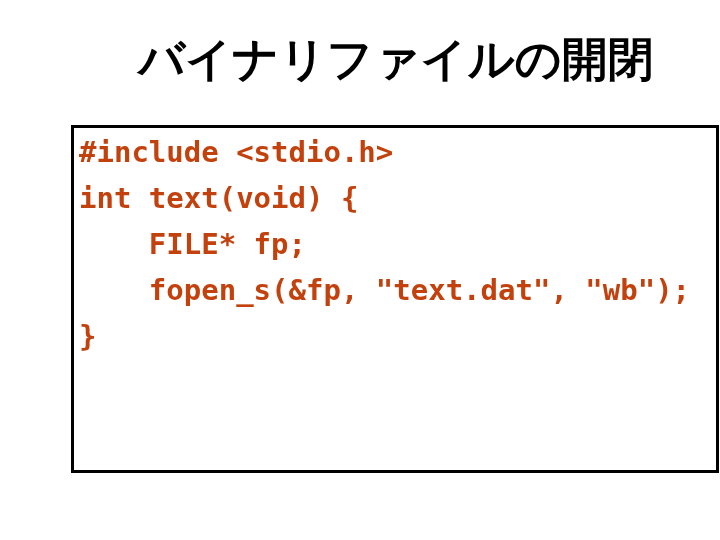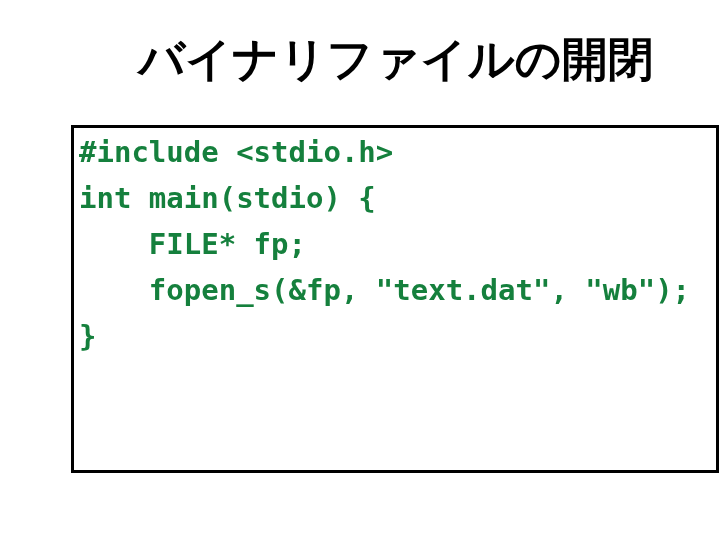--- a/index.html
+++ b/index.html
@@ -44,32 +44,32 @@
     border: 3px solid #000000;
     background: #ffffff;
     padding: 1px 5px;
     overflow: hidden;
   }
   .code-line {
     font-family: "DejaVu Sans Mono", monospace;
     font-size: 29px;
     font-weight: bold;
     line-height: 46px;
-    color: #15803d;
+    color: #c2410c;
     white-space: pre;
   }
 </style>
 </head>
 <body>
 
 <div class="slide">
 
   <div class="slide-title">バイナリファイルの開閉</div>
 
   <div class="code-box">
     <div class="code-line">#include &lt;stdio.h&gt;</div>
-    <div class="code-line">int main(stdio) {</div>
+    <div class="code-line">int text(void) {</div>
     <div class="code-line">    FILE* fp;</div>
     <div class="code-line">    fopen_s(&amp;fp, "text.dat", "wb");</div>
     <div class="code-line">}</div>
   </div>
 
 </div>
 
 </body></html>

